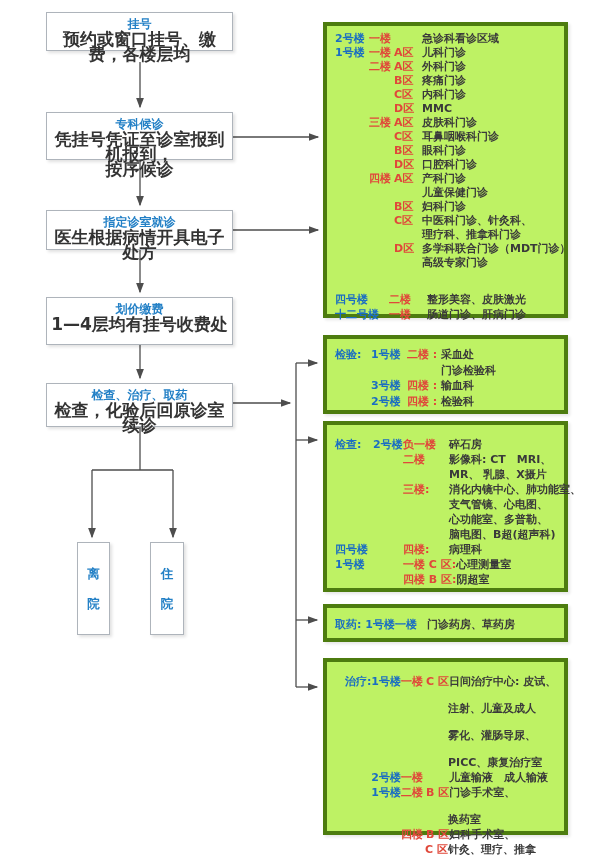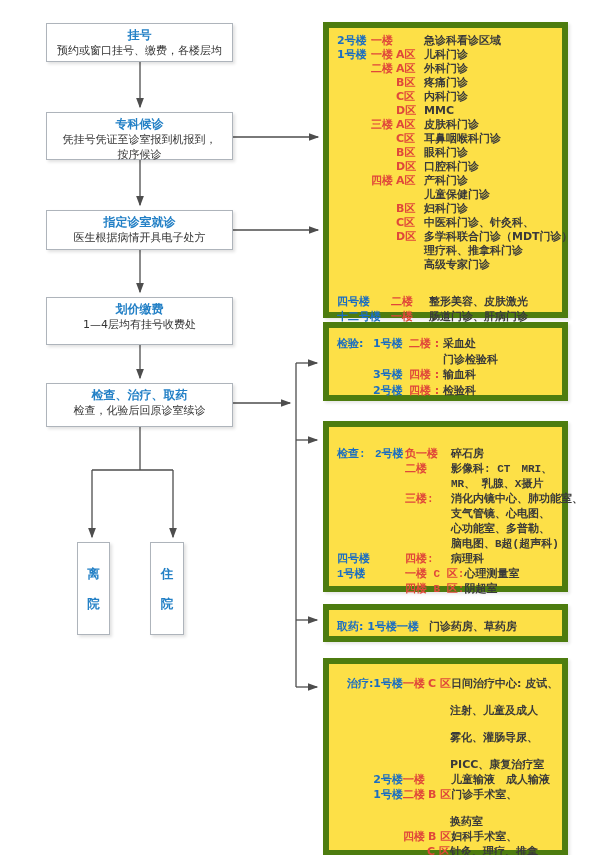--- a/index.html
+++ b/index.html
@@ -9,31 +9,31 @@
   }
   svg.connectors{position:absolute;left:0;top:0;pointer-events:none;}
 
   
   .fbox{
     position:absolute;background:#fff;border:1px solid #aeb4bb;
     box-shadow:2px 2px 3px rgba(0,0,0,.12);
     text-align:center;box-sizing:border-box;padding-top:3px;
   }
   .ftitle{color:#2380c6;font-weight:bold;font-size:12px;line-height:16px;}
-  .fbody{color:#333;font-weight:400;font-size:11px;line-height:15px;white-space:pre-line;}
+  .fbody{color:#333;font-weight:700;font-size:17px;line-height:15px;white-space:pre-line;}
   .obox{
     position:absolute;background:#fff;border:1px solid #aeb4bb;
     box-shadow:2px 2px 3px rgba(0,0,0,.12);box-sizing:border-box;
     display:flex;align-items:center;justify-content:center;text-align:center;
     color:#2380c6;font-weight:bold;font-size:12.5px;line-height:30px;white-space:pre-line;
   }
 
   
   .rbox{
-    position:absolute;background:#fde047;border:6px solid #4d7c0f;
+    position:absolute;background:#bef264;border:4px solid #4d7c0f;
     box-shadow:2px 2px 3px rgba(0,0,0,.10);box-sizing:border-box;
     font-size:11px;
   }
   .rows{padding-left:8px;}
   .prow{white-space:nowrap;}
   .seg{display:inline-block;vertical-align:top;}
   .c-b{color:#1b6ec2;font-weight:bold;}
   .c-r{color:#e0483a;font-weight:bold;}
   .c-k{color:#3a3a3a;font-weight:600;}
   .spacer{height:14px;}
@@ -52,21 +52,21 @@
   .rb1 .sec2 .seg-floor{min-width:38px;}
 
   .rb2{padding-top:8px;}
   .rb2 .prow{line-height:15.5px;}
   .rb2 .seg-prefix{min-width:36px;}
   .rb2 .seg-building{min-width:36px;}
   .rb2 .seg-floor{min-width:34px;}
   .rb2 .s-building{padding-left:36px;}
   .rb2 .s-text{padding-left:106px;}
 
-  .rb3{padding-top:20px;font-family:Liberation Mono, monospace;}
+  .rb3{padding-top:12px;}
   .rb3 .prow{line-height:15px;}
   .rb3 .seg-prefix{min-width:38px;}
   .rb3 .seg-building{min-width:30px;}
   .rb3 .seg-floor{min-width:46px;}
   .rb3 .s-floor{padding-left:68px;}
   .rb3 .s-text{padding-left:114px;}
 
   .rb4{padding-top:9px;}
   .rb4 .prow{line-height:16px;}
   .rb4 .seg-prefix{min-width:92px;}
@@ -104,21 +104,21 @@
       <path d="M233 230 H318" marker-end="url(#ah)"></path>
       <path d="M233 403 H290" marker-end="url(#ah)"></path>
       <path d="M296 363 V687"></path>
       <path d="M296 363 H317" marker-end="url(#ah)"></path>
       <path d="M296 440 H317" marker-end="url(#ah)"></path>
       <path d="M296 620 H317" marker-end="url(#ah)"></path>
       <path d="M296 687 H317" marker-end="url(#ah)"></path>
     </g>
   </svg>
 
-  <div class="fbox" style="left:46px;top:23px;width:187px;height:39px">
+  <div class="fbox" style="left:46px;top:12px;width:187px;height:39px">
     <div class="ftitle">挂号</div>
     <div class="fbody">预约或窗口挂号、缴费，各楼层均</div>
   </div>
 
   <div class="fbox" style="left:46px;top:112px;width:187px;height:48px">
     <div class="ftitle">专科候诊</div>
     <div class="fbody">凭挂号凭证至诊室报到机报到，
 按序候诊</div>
   </div>
 
@@ -151,31 +151,31 @@
         <div class="prow s-zone"><span class="seg seg-zone c-r">C区</span><span class="seg seg-text c-k">内科门诊</span></div>
         <div class="prow s-zone"><span class="seg seg-zone c-r">D区</span><span class="seg seg-text c-k">MMC</span></div>
         <div class="prow s-floor"><span class="seg seg-floor c-r">三楼</span><span class="seg seg-zone c-r">A区</span><span class="seg seg-text c-k">皮肤科门诊</span></div>
         <div class="prow s-zone"><span class="seg seg-zone c-r">C区</span><span class="seg seg-text c-k">耳鼻咽喉科门诊</span></div>
         <div class="prow s-zone"><span class="seg seg-zone c-r">B区</span><span class="seg seg-text c-k">眼科门诊</span></div>
         <div class="prow s-zone"><span class="seg seg-zone c-r">D区</span><span class="seg seg-text c-k">口腔科门诊</span></div>
         <div class="prow s-floor"><span class="seg seg-floor c-r">四楼</span><span class="seg seg-zone c-r">A区</span><span class="seg seg-text c-k">产科门诊</span></div>
         <div class="prow s-text"><span class="seg seg-text c-k">儿童保健门诊</span></div>
         <div class="prow s-zone"><span class="seg seg-zone c-r">B区</span><span class="seg seg-text c-k">妇科门诊</span></div>
         <div class="prow s-zone"><span class="seg seg-zone c-r">C区</span><span class="seg seg-text c-k">中医科门诊、针灸科、</span></div>
+        <div class="prow s-text"><span class="seg seg-text c-k">理疗科、推拿科门诊</span></div>
         <div class="prow s-zone"><span class="seg seg-zone c-r">D区</span><span class="seg seg-text c-k">多学科联合门诊（MDT门诊）</span></div>
-        <div class="prow s-text"><span class="seg seg-text c-k">理疗科、推拿科门诊</span></div>
         <div class="prow s-text"><span class="seg seg-text c-k">高级专家门诊</span></div>
       </div>
     <div class="rows sec2">
         <div class="prow s-building"><span class="seg seg-building c-b">四号楼</span><span class="seg seg-floor c-r">二楼</span><span class="seg seg-text c-k">整形美容、皮肤激光</span></div>
         <div class="prow s-building"><span class="seg seg-building c-b">十二号楼</span><span class="seg seg-floor c-r">一楼</span><span class="seg seg-text c-k">肠道门诊、肝病门诊</span></div>
       </div>
   </div>
 
-  <div class="rbox rb2" style="left:323px;top:322px;width:245px;height:79px">
+  <div class="rbox rb2" style="left:323px;top:335px;width:245px;height:79px">
     <div class="rows">
         <div class="prow s-prefix"><span class="seg seg-prefix c-b">检验:</span><span class="seg seg-building c-b">1号楼</span><span class="seg seg-floor c-r">二楼 :</span><span class="seg seg-text c-k">采血处</span></div>
         <div class="prow s-text"><span class="seg seg-text c-k">门诊检验科</span></div>
         <div class="prow s-building"><span class="seg seg-building c-b">3号楼</span><span class="seg seg-floor c-r">四楼 :</span><span class="seg seg-text c-k">输血科</span></div>
         <div class="prow s-building"><span class="seg seg-building c-b">2号楼</span><span class="seg seg-floor c-r">四楼 :</span><span class="seg seg-text c-k">检验科</span></div>
       </div>
   </div>
 
   <div class="rbox rb3" style="left:323px;top:421px;width:245px;height:171px">
     <div class="rows">
@@ -191,21 +191,21 @@
         <div class="prow s-floor"><span class="seg seg-floor c-r">四楼 B 区:</span><span class="seg seg-text c-k">阴超室</span></div>
       </div>
   </div>
 
   <div class="rbox rb4" style="left:323px;top:604px;width:245px;height:38px">
     <div class="rows">
         <div class="prow s-prefix"><span class="seg seg-prefix c-b">取药: 1号楼一楼</span><span class="seg seg-text c-k">门诊药房、草药房</span></div>
       </div>
   </div>
 
-  <div class="rbox rb5" style="left:323px;top:658px;width:245px;height:198px">
+  <div class="rbox rb5" style="left:323px;top:658px;width:245px;height:177px">
     <div class="rows">
         <div class="prow s-prefix"><span class="seg seg-prefix c-b">治疗:1号楼</span><span class="seg seg-floor c-r">一楼</span><span class="seg seg-zone c-r">C 区</span><span class="seg seg-text c-k">日间治疗中心: 皮试、</span></div>
         <div class="prow s-text"><span class="seg seg-text c-k">注射、儿童及成人</span></div>
         <div class="prow s-text"><span class="seg seg-text c-k">雾化、灌肠导尿、</span></div>
         <div class="prow s-text"><span class="seg seg-text c-k">PICC、康复治疗室</span></div>
         <div class="prow s-prefix"><span class="seg seg-prefix c-b">2号楼</span><span class="seg seg-floor c-r">一楼</span><span class="seg seg-zone c-r"></span><span class="seg seg-text c-k">儿童输液　成人输液</span></div>
         <div class="prow s-prefix"><span class="seg seg-prefix c-b">1号楼</span><span class="seg seg-floor c-r">二楼</span><span class="seg seg-zone c-r">B 区</span><span class="seg seg-text c-k">门诊手术室、</span></div>
         <div class="prow s-text"><span class="seg seg-text c-k">换药室</span></div>
         <div class="prow s-floor"><span class="seg seg-floor c-r">四楼</span><span class="seg seg-zone c-r">B 区</span><span class="seg seg-text c-k">妇科手术室、</span></div>
         <div class="prow s-zone"><span class="seg seg-zone c-r">C 区</span><span class="seg seg-text c-k">针灸、理疗、推拿</span></div>

